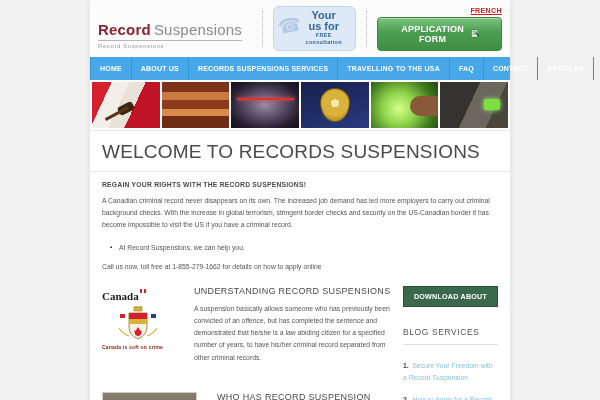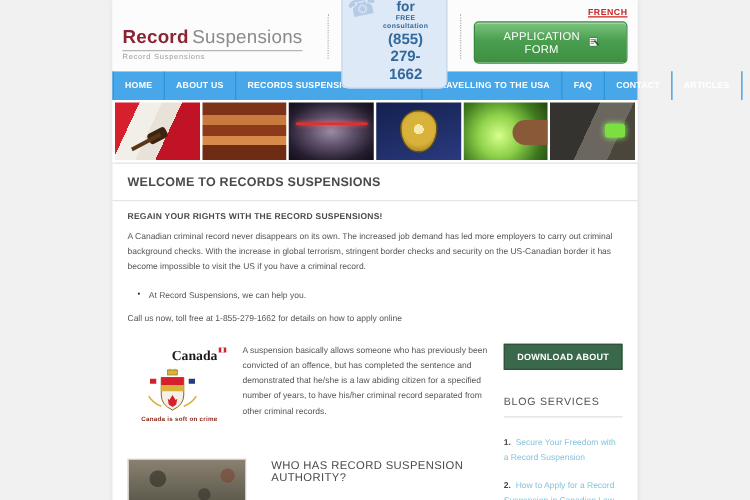--- a/index.html
+++ b/index.html
@@ -18,21 +18,21 @@
   .vdot { border-left:1px dotted #b5b5b5; height:36px; margin:0 10px; }
   .call-badge { background:#dde9f6; border:1px solid #c3d6ea; border-radius:6px;
                 padding:3px 12px 4px 30px; position:relative; color:#33689c; text-align:center; cursor:pointer; }
   .call-phone-icon { position:absolute; left:4px; top:7px; font-size:19px; color:#b3cbe4; transform:rotate(-12deg); }
   .call-line1 { font-size:11px; font-weight:bold; line-height:1; }
   .call-line2 { font-size:5.5px; font-weight:bold; letter-spacing:.3px; line-height:1.2; }
   .call-number { font-size:12px; font-weight:bold; line-height:1.15; }
   .header-right { margin-left:auto; display:flex; flex-direction:column; align-items:flex-end; }
   .french-link { color:#cc2222; font-size:7px; font-weight:bold; text-decoration:underline; letter-spacing:.4px; margin-bottom:3px; cursor:pointer; }
   .app-btn { display:flex; align-items:center; gap:5px; background:linear-gradient(#7cc47f,#4a9e4f 45%,#3f8f43);
-             border:1px solid #368a3a; border-radius:4px; color:#fff; font-weight:normal; font-size:9px;
+             border:1px solid #368a3a; border-radius:4px; color:#fff; font-weight:bold; font-size:9px;
              letter-spacing:.2px; padding:6px 21px; cursor:pointer; box-shadow:inset 0 1px 0 rgba(255,255,255,.4); }
 
   
   .nav { display:flex; background:#47a7e9; height:23px; align-items:stretch; }
   .nav a { display:flex; align-items:center; padding:0 9px; color:#fff; font-size:7px; font-weight:bold;
            letter-spacing:.2px; text-decoration:none; border-right:1px solid #2e94da; cursor:pointer; white-space:nowrap; }
   .nav a:first-child { border-left:1px solid #2e94da; }
 
   
   .banner { display:flex; gap:2px; padding:2px; background:#fff; height:51px; border-bottom:1px solid #e2e2e2; }
@@ -47,36 +47,36 @@
   .ph-badge .shield { position:absolute; left:50%; top:50%; width:30px; height:34px; transform:translate(-50%,-50%);
                       background:radial-gradient(circle at 50% 45%, #f5e9b0 0 18%, #d8b23a 18% 55%, #8a6a1a 100%);
                       border-radius:50% 50% 48% 48% / 42% 42% 58% 58%; border:1px solid #6e5512; }
   .ph-scan { background:radial-gradient(circle at 42% 58%, #d6ff8a 0%, #8ed24a 35%, #3f7a1f 70%, #24440f 100%); }
   .ph-scan .hand { position:absolute; right:-6px; top:30%; width:34px; height:20px; background:#8a5a38; border-radius:10px 4px 4px 10px; }
   .ph-office { background:linear-gradient(115deg,#35332f 0 45%,#6b665e 45% 75%,#4a463c 75%); }
   .ph-office .screen { position:absolute; right:12%; top:38%; width:16px; height:11px; background:#7adf3f; box-shadow:0 0 5px #9f6; border-radius:2px; }
 
   
   .welcome { padding:10px 12px 8px; border-bottom:1px solid #e6e6e6; }
-  .welcome h1 { font-size:10px; font-weight:700; color:#4a4a4a; letter-spacing:.2px; }
+  .welcome h1 { font-size:19px; font-weight:400; color:#4a4a4a; letter-spacing:.2px; }
 
   
   .intro { padding:9px 12px 0; }
   .intro-heading { font-size:6.8px; font-weight:bold; color:#4a4a4a; letter-spacing:.2px; }
   .intro p.body { font-size:6.8px; color:#555; line-height:1.75; margin-top:7px; }
   .intro ul { list-style:none; margin:13px 0 0 8px; }
   .intro ul li { font-size:6.8px; color:#555; position:relative; padding-left:9px; }
   .intro ul li::before { content:"\25AA"; position:absolute; left:0; top:0; color:#222; font-size:6px; }
   .call-line { font-size:6.8px; color:#555; margin-top:12px; }
 
   
   .columns { display:flex; padding:0 12px; gap:12px; margin-top:16px; }
   .main-col { flex:1; }
   .article { display:flex; gap:20px; margin-bottom:28px; }
-  .canada-fig { width:72px; flex:0 0 72px; text-align:right; cursor:default; }
+  .canada-fig { width:72px; flex:0 0 72px; text-align:left; cursor:default; }
   .canada-word { font-family:"Liberation Serif", serif; font-weight:bold; font-size:11px; color:#1a1a1a; position:relative; display:inline-block; }
   .canada-flagbit { position:absolute; right:-7px; top:-1px; width:6px; height:4px; background:#d6202e; }
   .canada-flagbit::after { content:""; position:absolute; left:2px; top:0; width:2px; height:4px; background:#fff; }
   .crest { margin:2px auto 2px; display:block; }
   .canada-caption { font-size:5px; font-weight:bold; color:#8b2a1a; letter-spacing:.2px; }
   .art-body h2 { font-size:9px; font-weight:400; color:#4a4a4a; letter-spacing:.3px; margin-bottom:7px; }
   .art-body p { font-size:6.8px; color:#555; line-height:1.8; }
   .parl-photo { width:95px; flex:0 0 95px; height:52px; border:1px solid #cfcac0;
                 background:
                   radial-gradient(circle at 25% 30%, rgba(40,36,28,.55) 0 8%, transparent 9%),
@@ -107,21 +107,20 @@
       </div>
       <div class="tagline">Record Suspensions</div>
     </div>
 
     <div class="vdot"></div>
 
     <div class="call-badge">
       <span class="call-phone-icon">☎</span>
       <div class="call-line1">Your us for</div>
       <div class="call-line2">FREE consultation</div>
-      <div class="call-number">(855) 279-1662</div>
     </div>
 
     <div class="vdot"></div>
 
     <div class="header-right">
       <a class="french-link">FRENCH</a>
       <button class="app-btn">
         <span>APPLICATION FORM</span>
         <svg width="13" height="11" viewBox="0 0 13 11">
           <rect x="0.5" y="0.5" width="9" height="10" rx="1" fill="#fff" stroke="#2f7a33"></rect>
@@ -193,20 +192,21 @@
             <path d="M12 7 h18 v14 q0 8 -9 12 q-9 -4 -9 -12 Z" fill="#f5f1e6" stroke="#8a6a1a" stroke-width="0.8"></path>
             <rect x="12" y="7" width="18" height="6" fill="#d6202e"></rect>
             <rect x="12" y="13" width="18" height="5" fill="#d8b23a"></rect>
             <polygon points="21,21 23.5,25 24.8,24 24,28.5 21,30.5 18,28.5 17.2,24 18.5,25" fill="#d6202e"></polygon>
             <path d="M2 22 q4 6 10 8" stroke="#d8b23a" stroke-width="1.2" fill="none"></path>
             <path d="M40 22 q-4 6 -10 8" stroke="#d8b23a" stroke-width="1.2" fill="none"></path>
           </svg>
           <div class="canada-caption">Canada is soft on crime</div>
         </div>
         <div class="art-body">
+          <h2>UNDERSTANDING RECORD SUSPENSIONS</h2>
           <p>A suspension basically allows someone who has previously been convicted of an offence, but has completed the sentence and demonstrated that he/she is a law abiding citizen for a specified number of years, to have his/her criminal record separated from other criminal records.</p>
         </div>
       </div>
 
       <div class="article">
         <div class="parl-photo"></div>
         <div class="art-body">
           <h2>WHO HAS RECORD SUSPENSION AUTHORITY?</h2>
         </div>
       </div>

